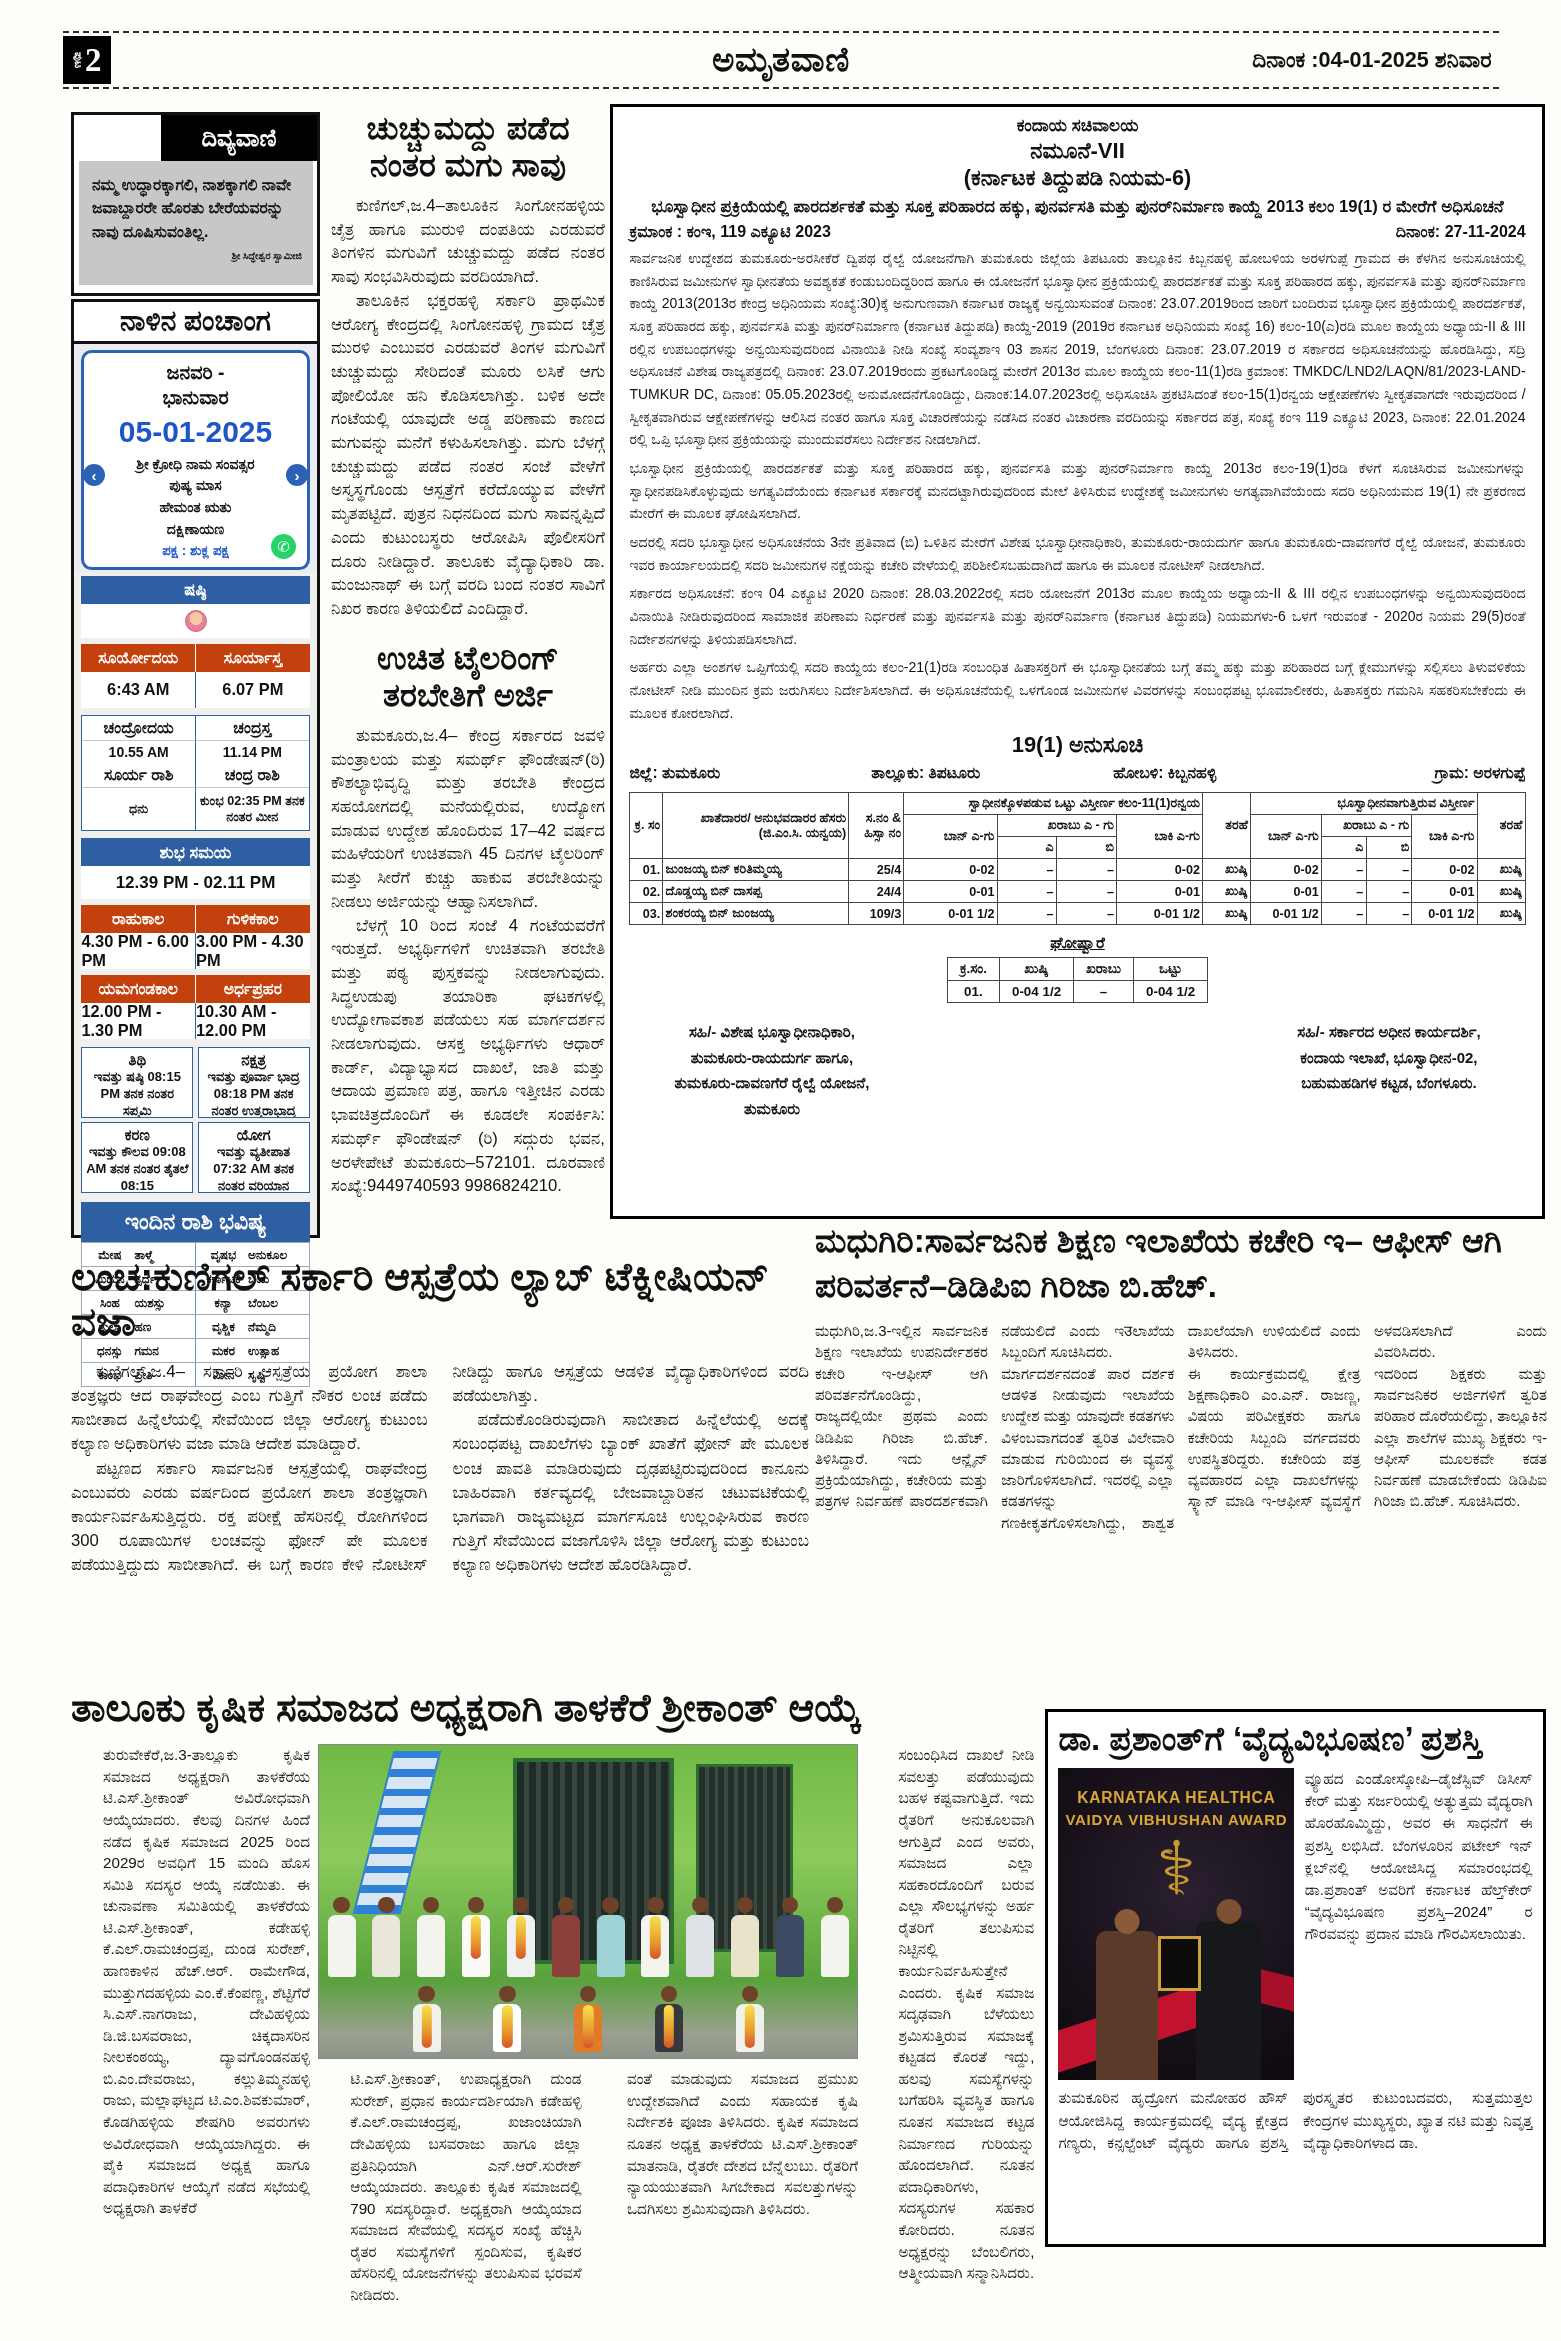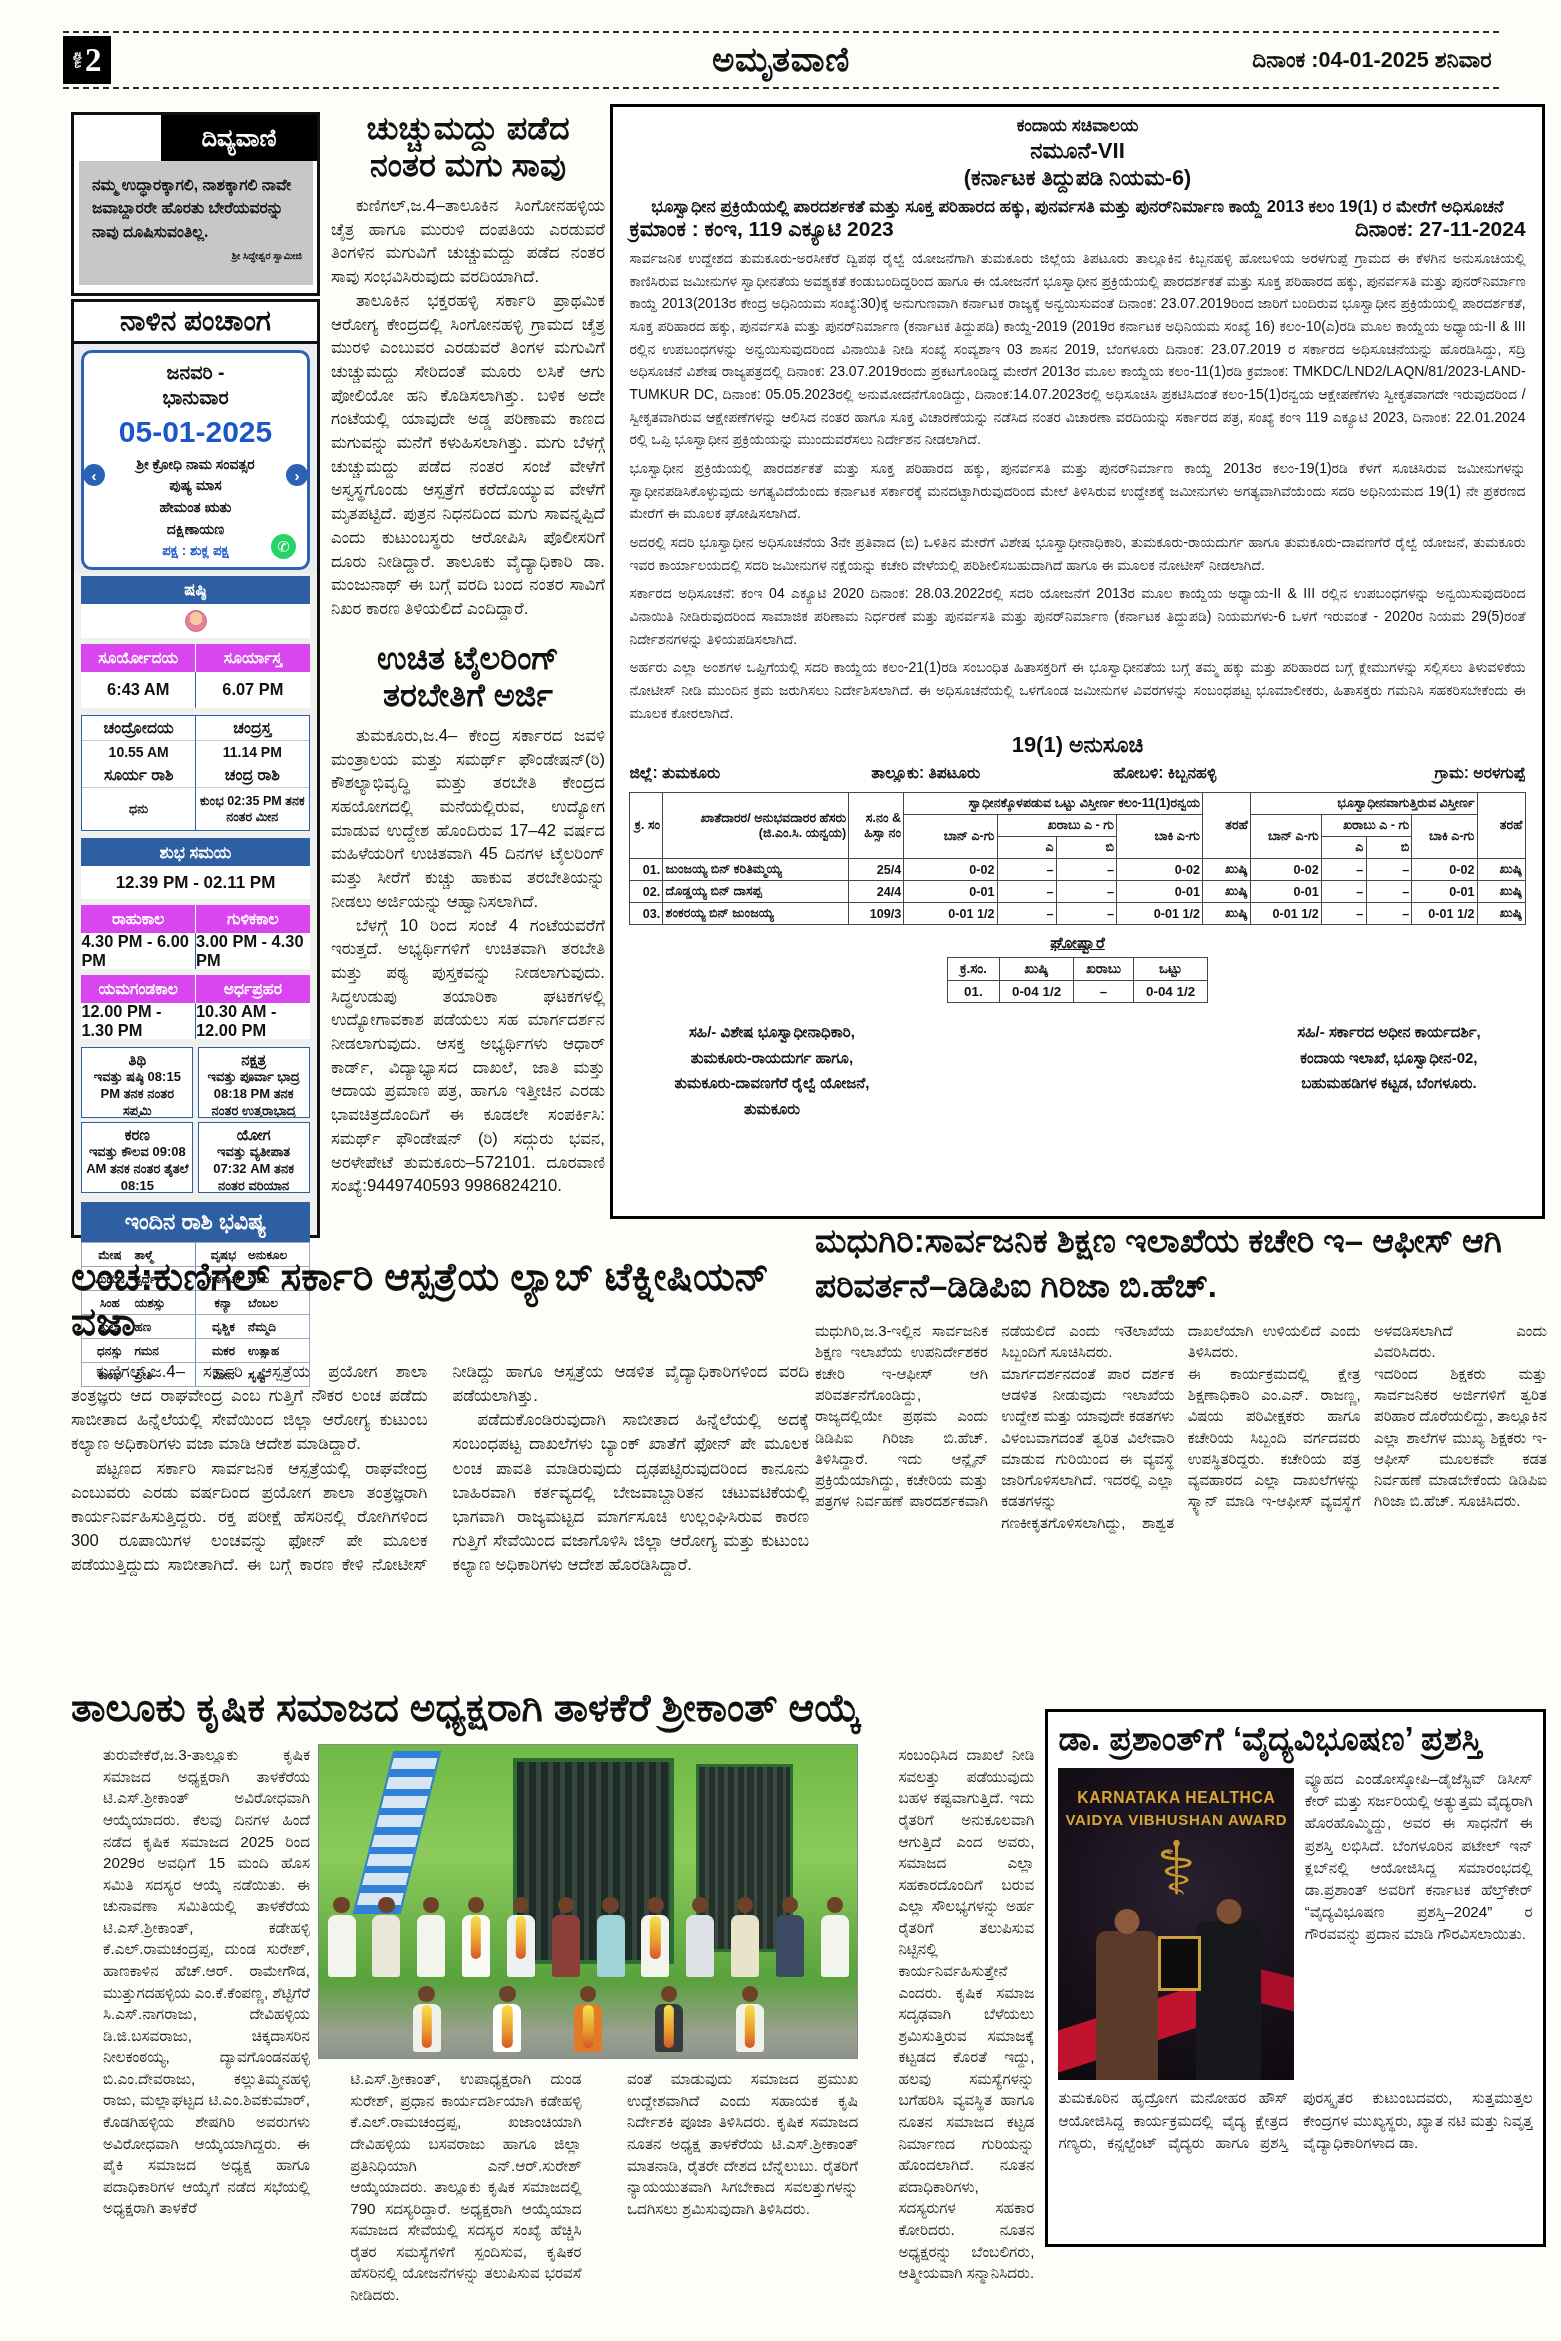--- a/index.html
+++ b/index.html
@@ -34,21 +34,21 @@
   .pan-sub { font-size:14px; font-weight:800; line-height:1.55; }
   .pan-paksha { color:#1d56c8; font-size:13.4px; font-weight:800; margin-top:3px; }
   .nav-dot { position:absolute; top:52%; width:22px; height:22px; border-radius:50%; background:#2b62b4; color:#fff; display:flex; align-items:center; justify-content:center; font-size:15px; font-weight:bold; cursor:pointer; }
   .nav-l { left:-1.5px; } .nav-r { right:-1.5px; }
   .wa-icon { position:absolute; right:10.4px; bottom:7.4px; width:25px; height:25px; border-radius:50%; background:#25d366; color:#fff; display:flex; align-items:center; justify-content:center; font-size:15px; }
   .band { background:#2e5fa3; color:#fff; font-weight:800; display:flex; align-items:center; justify-content:center; }
   .band1 { height:28px; margin:3px 7.4px 0 7.4px; font-size:16.4px; }
   .deity-row { height:34px; margin:0 7.4px; background:#fff; display:flex; align-items:center; justify-content:center; }
   .deity { width:22px; height:22px; border-radius:50%; background:radial-gradient(circle at 50% 38%, #f6c9a0 0 40%, #e87f9d 41% 100%); border:0.7px solid #c66; }
   .two-band { display:flex; margin:6px 7.4px 0 7.4px; }
-  .two-band > div { flex:1; height:28px; background:#d946ef; color:#fff; font-size:15.6px; font-weight:800; display:flex; align-items:center; justify-content:center; }
+  .two-band > div { flex:1; height:28px; background:#c2410c; color:#fff; font-size:15.6px; font-weight:800; display:flex; align-items:center; justify-content:center; }
   .two-band > div:first-child { border-right:1.5px solid #fff; }
   .two-vals { display:flex; margin:0 7.4px; background:#fff; }
   .two-vals > div { flex:1; height:36px; display:flex; align-items:center; justify-content:center; font-size:16.4px; font-weight:700; }
   .two-vals > div:first-child { border-right:1.5px solid #2e5fa3; }
   .moonbox { margin:7.4px 7.4px 0 7.4px; border:1.5px solid #2e5fa3; background:#fff; }
   .mb-row { display:flex; }
   .mb-row > div { flex:1; display:flex; align-items:center; justify-content:center; text-align:center; padding:3px 1.5px; }
   .mb-row > div:first-child { border-right:1.5px solid #2e5fa3; }
   .mb-h { font-size:15.6px; font-weight:800; }
   .mb-v { font-size:14px; font-weight:600; border-top:0.7px solid #bcd; }
@@ -75,21 +75,21 @@
   .art-body { text-align:justify; font-size:16.7px; line-height:1.42; margin-top:10.4px; }
   .art-body p { text-indent:25px; }
 
   
   .notice { position:absolute; left:610px; top:104px; width:935px; height:1115px; border:3px solid #000; background:#fff; padding:9px 16.4px 7.4px 16.4px; overflow:hidden; }
   .nt-c { text-align:center; }
   .nt-dept { font-size:17px; font-weight:800; }
   .nt-form { font-size:22px; font-weight:900; margin-top:1.5px; }
   .nt-rule { font-size:21.6px; font-weight:900; margin-top:1.5px; }
   .nt-subject { font-size:16.7px; font-weight:800; margin-top:6px; }
-  .nt-refrow { display:flex; justify-content:space-between; font-size:21px; font-weight:800; }
+  .nt-refrow { display:flex; justify-content:space-between; font-size:16px; font-weight:800; margin-top:6px; }
   .nt-para { font-size:14px; line-height:1.62; text-align:justify; margin-top:6px; }
   .nt-sched { font-size:22px; font-weight:900; margin-top:7.4px; }
   .nt-locrow { display:flex; font-size:15.6px; font-weight:800; margin-top:6px; }
   .nt-locrow span:nth-child(1){ width:27%; } .nt-locrow span:nth-child(2){ width:27%; }
   .nt-locrow span:nth-child(3){ width:26%; } .nt-locrow span:nth-child(4){ width:20%; text-align:right; }
   table.land { width:100%; border-collapse:collapse; margin-top:10.4px; }
   table.land th, table.land td { border:1.5px solid #444; font-size:12.6px; padding:3px 2.2px; text-align:right; font-weight:700; }
   table.land th { font-weight:800; }
   table.gos { border-collapse:collapse; margin:4.5px auto 0 auto; }
   table.gos th, table.gos td { border:1.5px solid #444; font-size:13.4px; padding:3px 12px; text-align:center; font-weight:700; }

